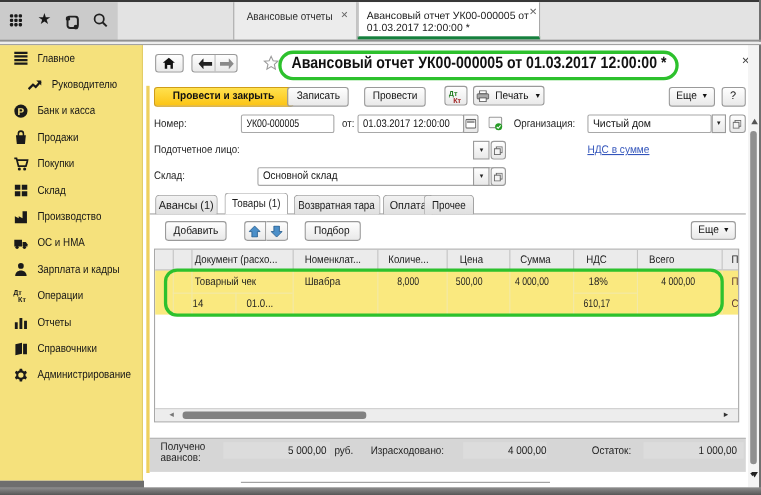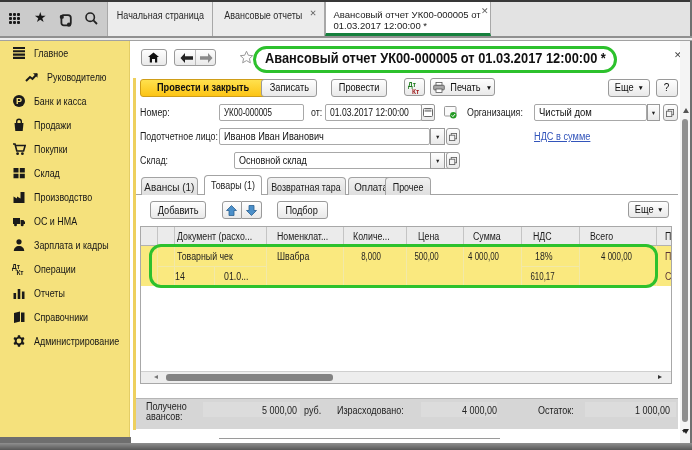--- a/index.html
+++ b/index.html
@@ -37,23 +37,20 @@
   <svg class="abs" style="left:59px;top:14px;" width="13" height="13" viewBox="0 0 13 13">
       <path d="M2.4 3 a1.9 1.9 0 0 1 1.9-1.9 h4.8 a2.7 2.7 0 0 1 2.7 2.7 v4.9 a2.7 2.7 0 0 1-2.7 2.7 h-4.4 a2.3 2.3 0 0 1-2.3-2.3 z" fill="none" stroke="#222" stroke-width="1.8"></path>
       <rect x="0.9" y="1.1" width="3.8" height="3.6" rx="1.3" fill="#222"></rect>
       <circle cx="10" cy="10.7" r="2.1" fill="#222"></circle>
     </svg>
   <svg class="abs" style="left:84px;top:11px;" width="15" height="15" viewBox="0 0 15 15">
       <circle cx="6.2" cy="6.2" r="4.2" fill="none" stroke="#222" stroke-width="1.6"></circle>
       <line x1="9.4" y1="9.4" x2="13" y2="13" stroke="#222" stroke-width="1.8"></line>
     </svg>
 
-  <div class="toptab" style="left:107px;width:105px;">
-      <span class="bx" style="transform:scaleX(.9);">Начальная страница</span>
-    </div>
   <div class="toptab" style="left:212px;width:113px;border-right:1px solid #a8a8a8;">
       <span class="bx" style="transform:scaleX(.9);margin-right:10px;">Авансовые отчеты</span>
     </div>
   <div class="abs" style="left:309.5px;top:7.5px;font-size:8.5px;color:#666;">✕</div>
   <div class="abs" style="left:325px;top:2px;width:166px;height:34px;box-sizing:border-box;background:#fff;border-left:1px solid #a8a8a8;border-right:1px solid #a8a8a8;border-bottom:3px solid #15803d;"></div>
   <div class="abs" style="left:333.5px;top:8.5px;width:150px;font-size:9.5px;line-height:11px;color:#1a1a1a;white-space:nowrap;">Авансовый отчет УК00-000005 от<br>01.03.2017 12:00:00 *</div>
   <div class="abs" style="left:481px;top:6px;font-size:9px;color:#666;">✕</div>
 
   <div class="abs" style="left:0;top:41.3px;width:130px;height:395.7px;background:#f5e17c;border-right:1px solid #e3cd66;box-sizing:border-box;"></div>
   <div class="abs" style="left:0;top:437px;width:131px;height:13px;background:#6e6e6e;"></div>
@@ -228,23 +225,20 @@
         <span style="font-size:5.5px;color:#222;">▼</span>
       </div>
     <div class="btn" style="left:531.5px;top:66px;width:15px;height:17px;">
         <svg width="8" height="8" viewBox="0 0 9 9">
           <rect x="2.5" y="0.5" width="6" height="6" fill="none" stroke="#666"></rect>
           <rect x="0.5" y="2.5" width="6" height="6" fill="#f4f4f4" stroke="#666"></rect>
         </svg>
       </div>
 
     <div class="lbl" style="left:9px;top:93px;">Подотчетное лицо:</div>
-    <div class="inp" style="left:88px;top:90px;width:211px;height:17px;">
-        <span class="sxl" style="transform:scaleX(.92);">Иванов Иван Иванович</span>
-      </div>
     <div class="btn" style="left:299.3px;top:90px;width:15px;height:17px;border-radius:0;">
         <span style="font-size:5.5px;color:#222;">▼</span>
       </div>
     <div class="btn" style="left:314.5px;top:90px;width:14.5px;height:17px;">
         <svg width="8" height="8" viewBox="0 0 9 9">
           <rect x="2.5" y="0.5" width="6" height="6" fill="none" stroke="#666"></rect>
           <rect x="0.5" y="2.5" width="6" height="6" fill="#f4f4f4" stroke="#666"></rect>
         </svg>
       </div>
     <div class="abs" style="left:403px;top:93px;font-size:10px;color:#3355bb;text-decoration:underline;transform:scaleX(.92);transform-origin:0 50%;">НДС в сумме</div>

